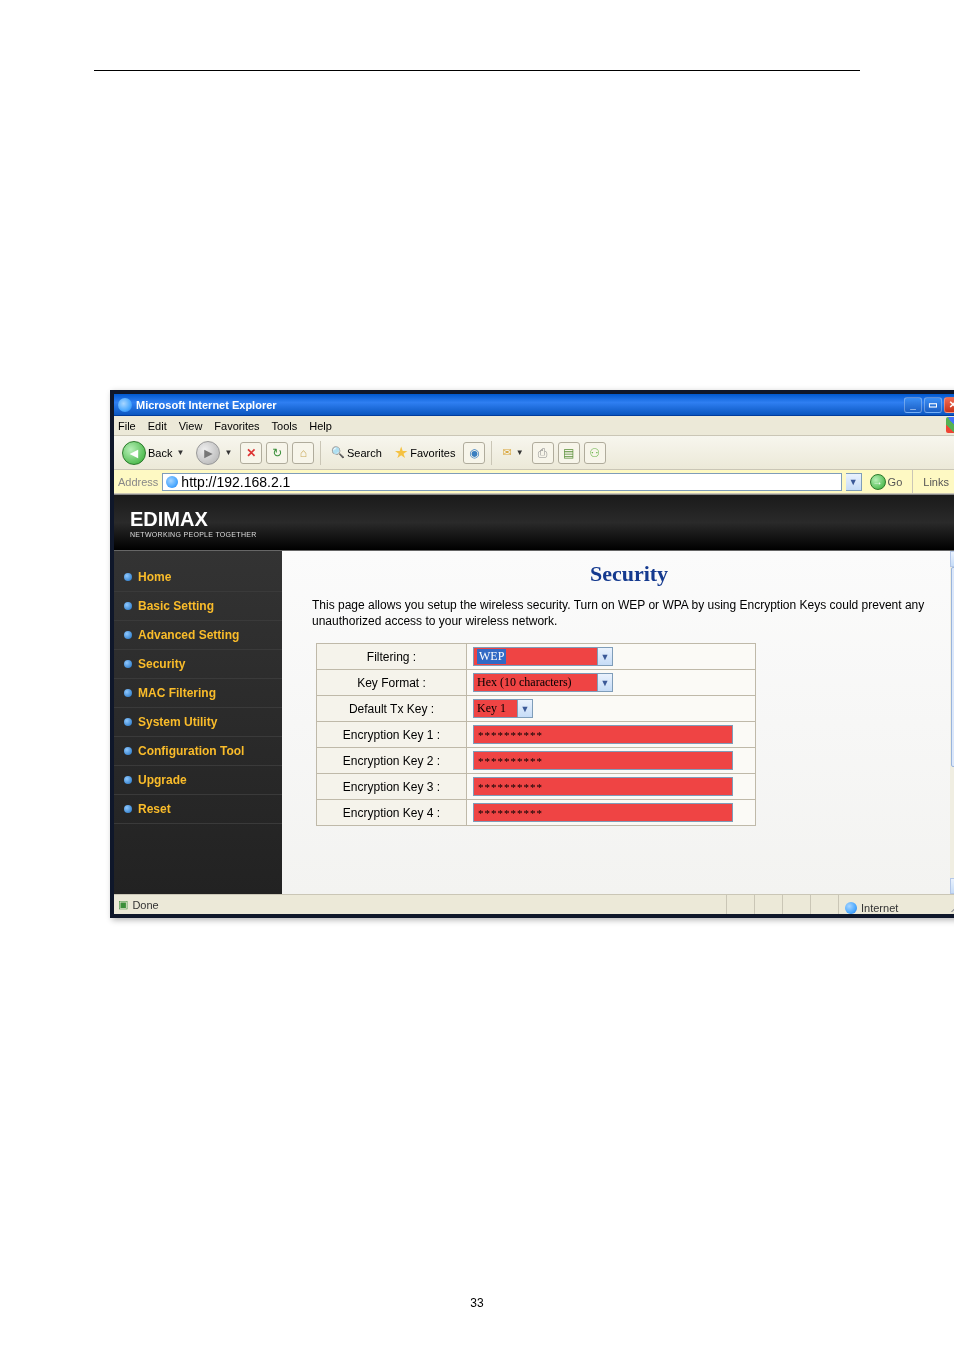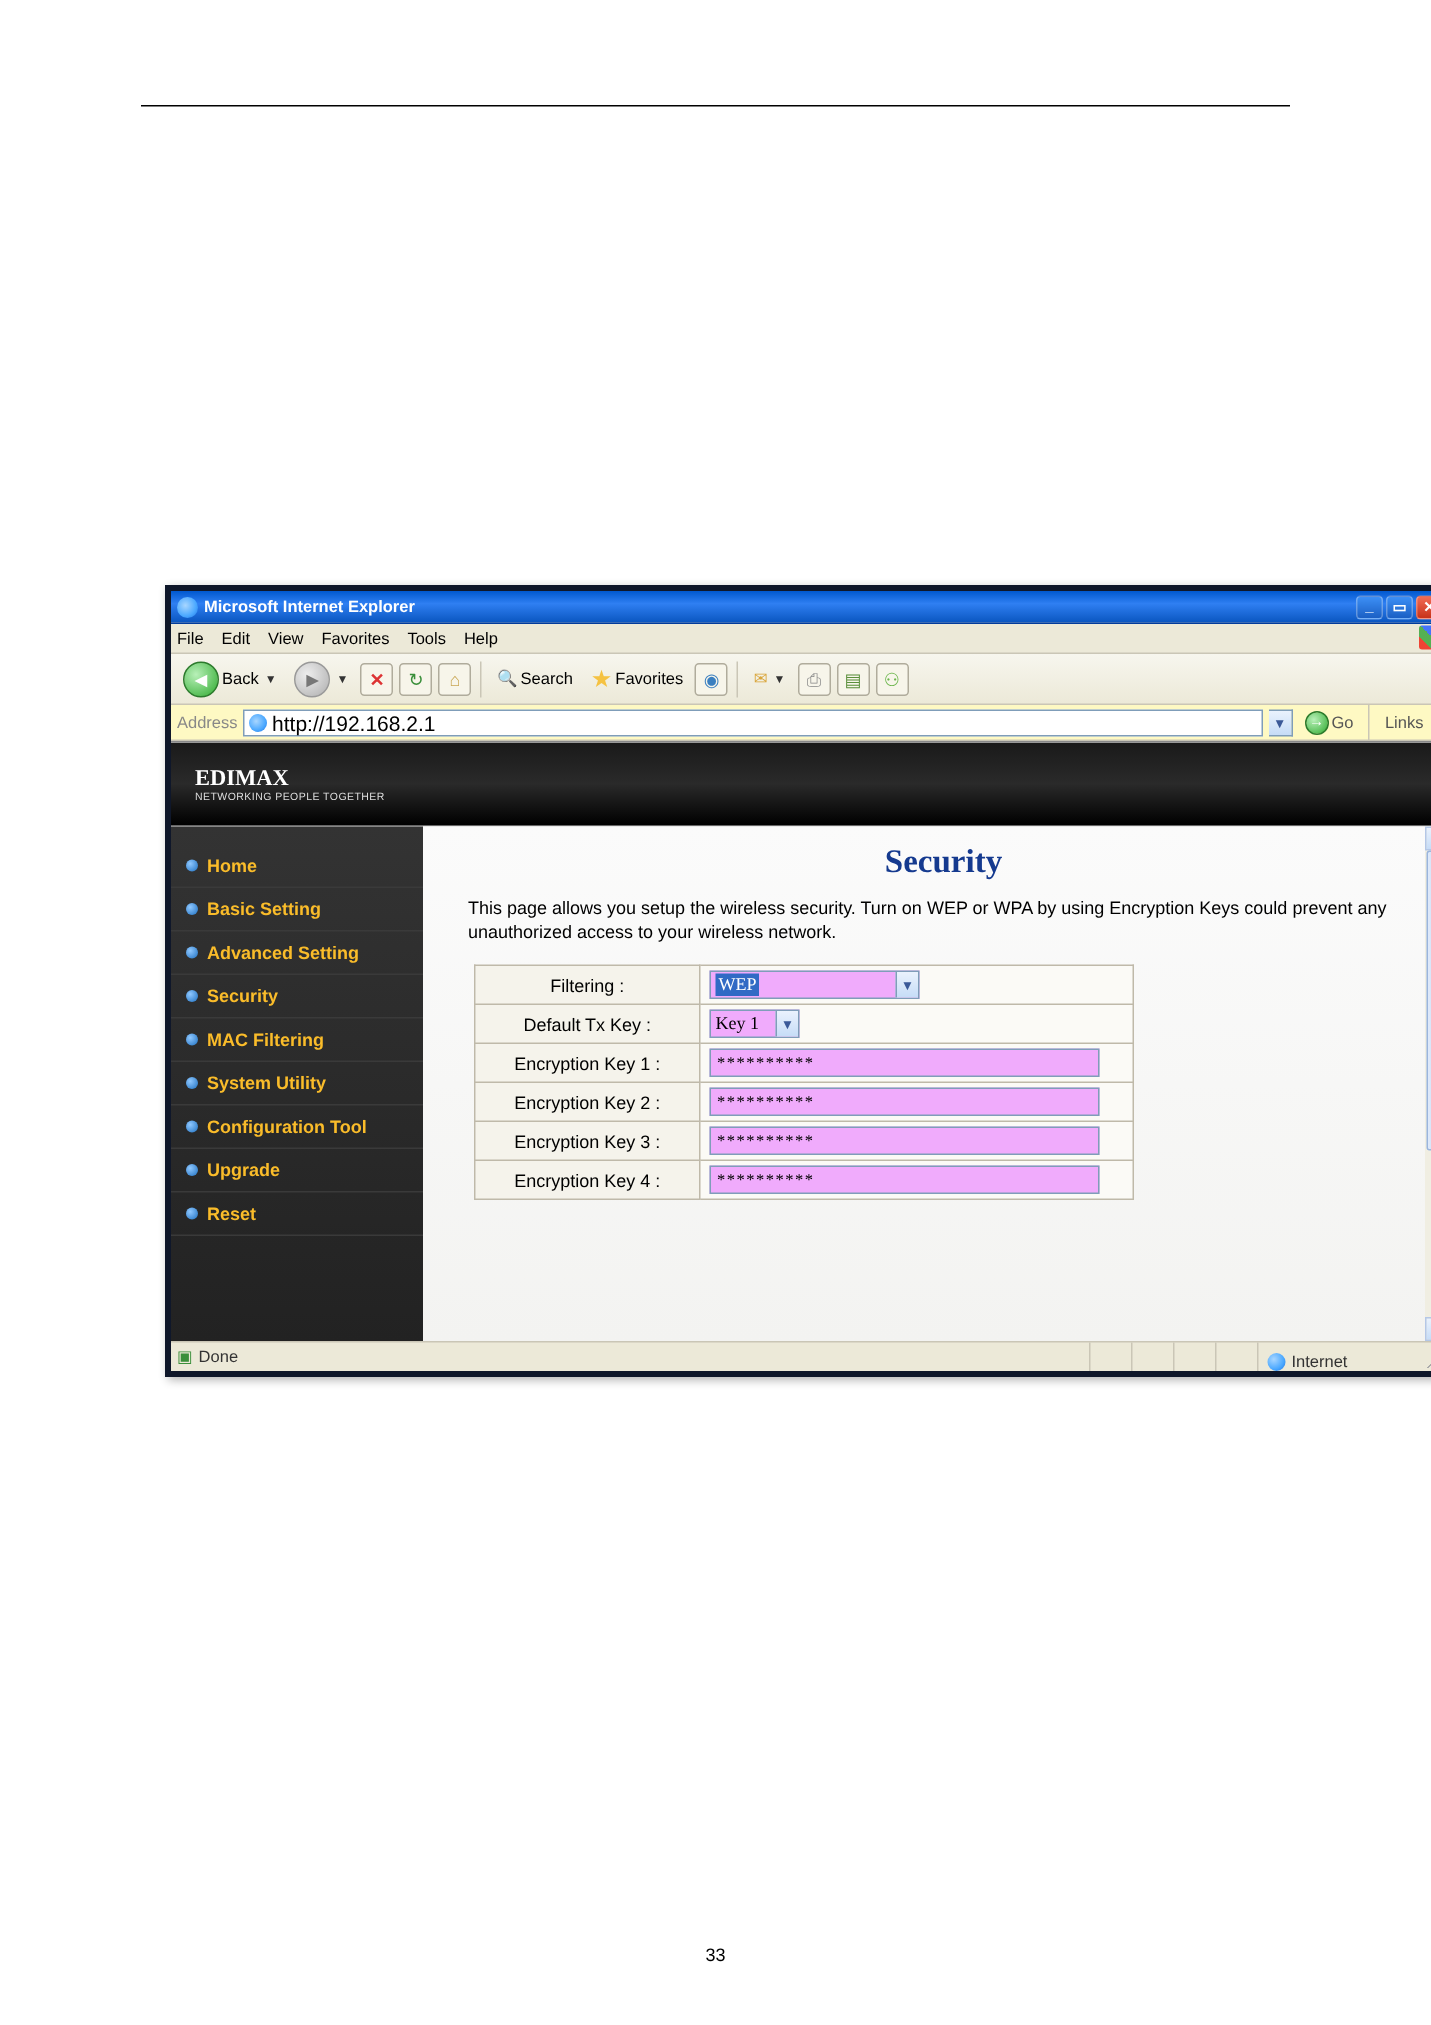--- a/index.html
+++ b/index.html
@@ -163,21 +163,21 @@
     .content-top{
       height: 56px;
       background: linear-gradient(to bottom, #1a1a1a 0%, #2a2a2a 50%, #000 100%);
       display:flex; align-items:center;
       padding-left: 16px;
       border-bottom:1px solid #666;
     }
     .brand{
       color:#fff;
     }
-    .brand .line1{font-family: Liberation Serif, serif; font-weight:900; font-size:15px; letter-spacing:0px;}
+    .brand .line1{font-family: Liberation Sans, sans-serif; font-weight:900; font-size:20px; letter-spacing:0px;}
     .brand .line2{font-size:7px; letter-spacing:0.3px; color:#ddd;}
     .content-body{
       display:flex;
       height: calc(100% - 56px);
       background:#fff;
     }
     .sidebar{
       width: 168px;
       background: linear-gradient(#333 0%, #222 100%);
       padding: 12px 0 0 0;
@@ -230,21 +230,21 @@
     .settings-table td.lbl{
       width: 150px;
       text-align:center;
       color:#000;
       background:#f5f3eb;
     }
     .sel, .inp{
       font-family: "Times New Roman", serif;
       font-size:12px;
       border:1px solid #7f9db9;
-      background:#f0abfc;
+      background:#ef4444;
       height:19px;
       display:inline-flex; align-items:center;
     }
     .sel{position:relative; padding:0 18px 0 3px;}
     .sel .ar{
       position:absolute; right:0; top:0; bottom:0; width:15px;
       background:linear-gradient(#eaf2fd,#c6dcf7);
       border-left:1px solid #7f9db9;
       display:flex; align-items:center; justify-content:center;
       color:#3b5998; font-size:9px;
@@ -438,20 +438,29 @@
               <tr>
             <td class="lbl">Filtering :</td>
             <td>
               <span class="sel highlight" style="width:140px">
                 <span class="sel-text">WEP</span>
                 <span class="ar">▼</span>
               </span>
             </td>
           </tr>
           <tr>
+            <td class="lbl">Key Format :</td>
+            <td>
+              <span class="sel" style="width:140px">
+                <span class="sel-text">Hex (10 characters)</span>
+                <span class="ar">▼</span>
+              </span>
+            </td>
+          </tr>
+          <tr>
             <td class="lbl">Default Tx Key :</td>
             <td>
               <span class="sel" style="width:60px">
                 <span class="sel-text">Key 1</span>
                 <span class="ar">▼</span>
               </span>
             </td>
           </tr>
           <tr>
             <td class="lbl">Encryption Key 1 :</td>

